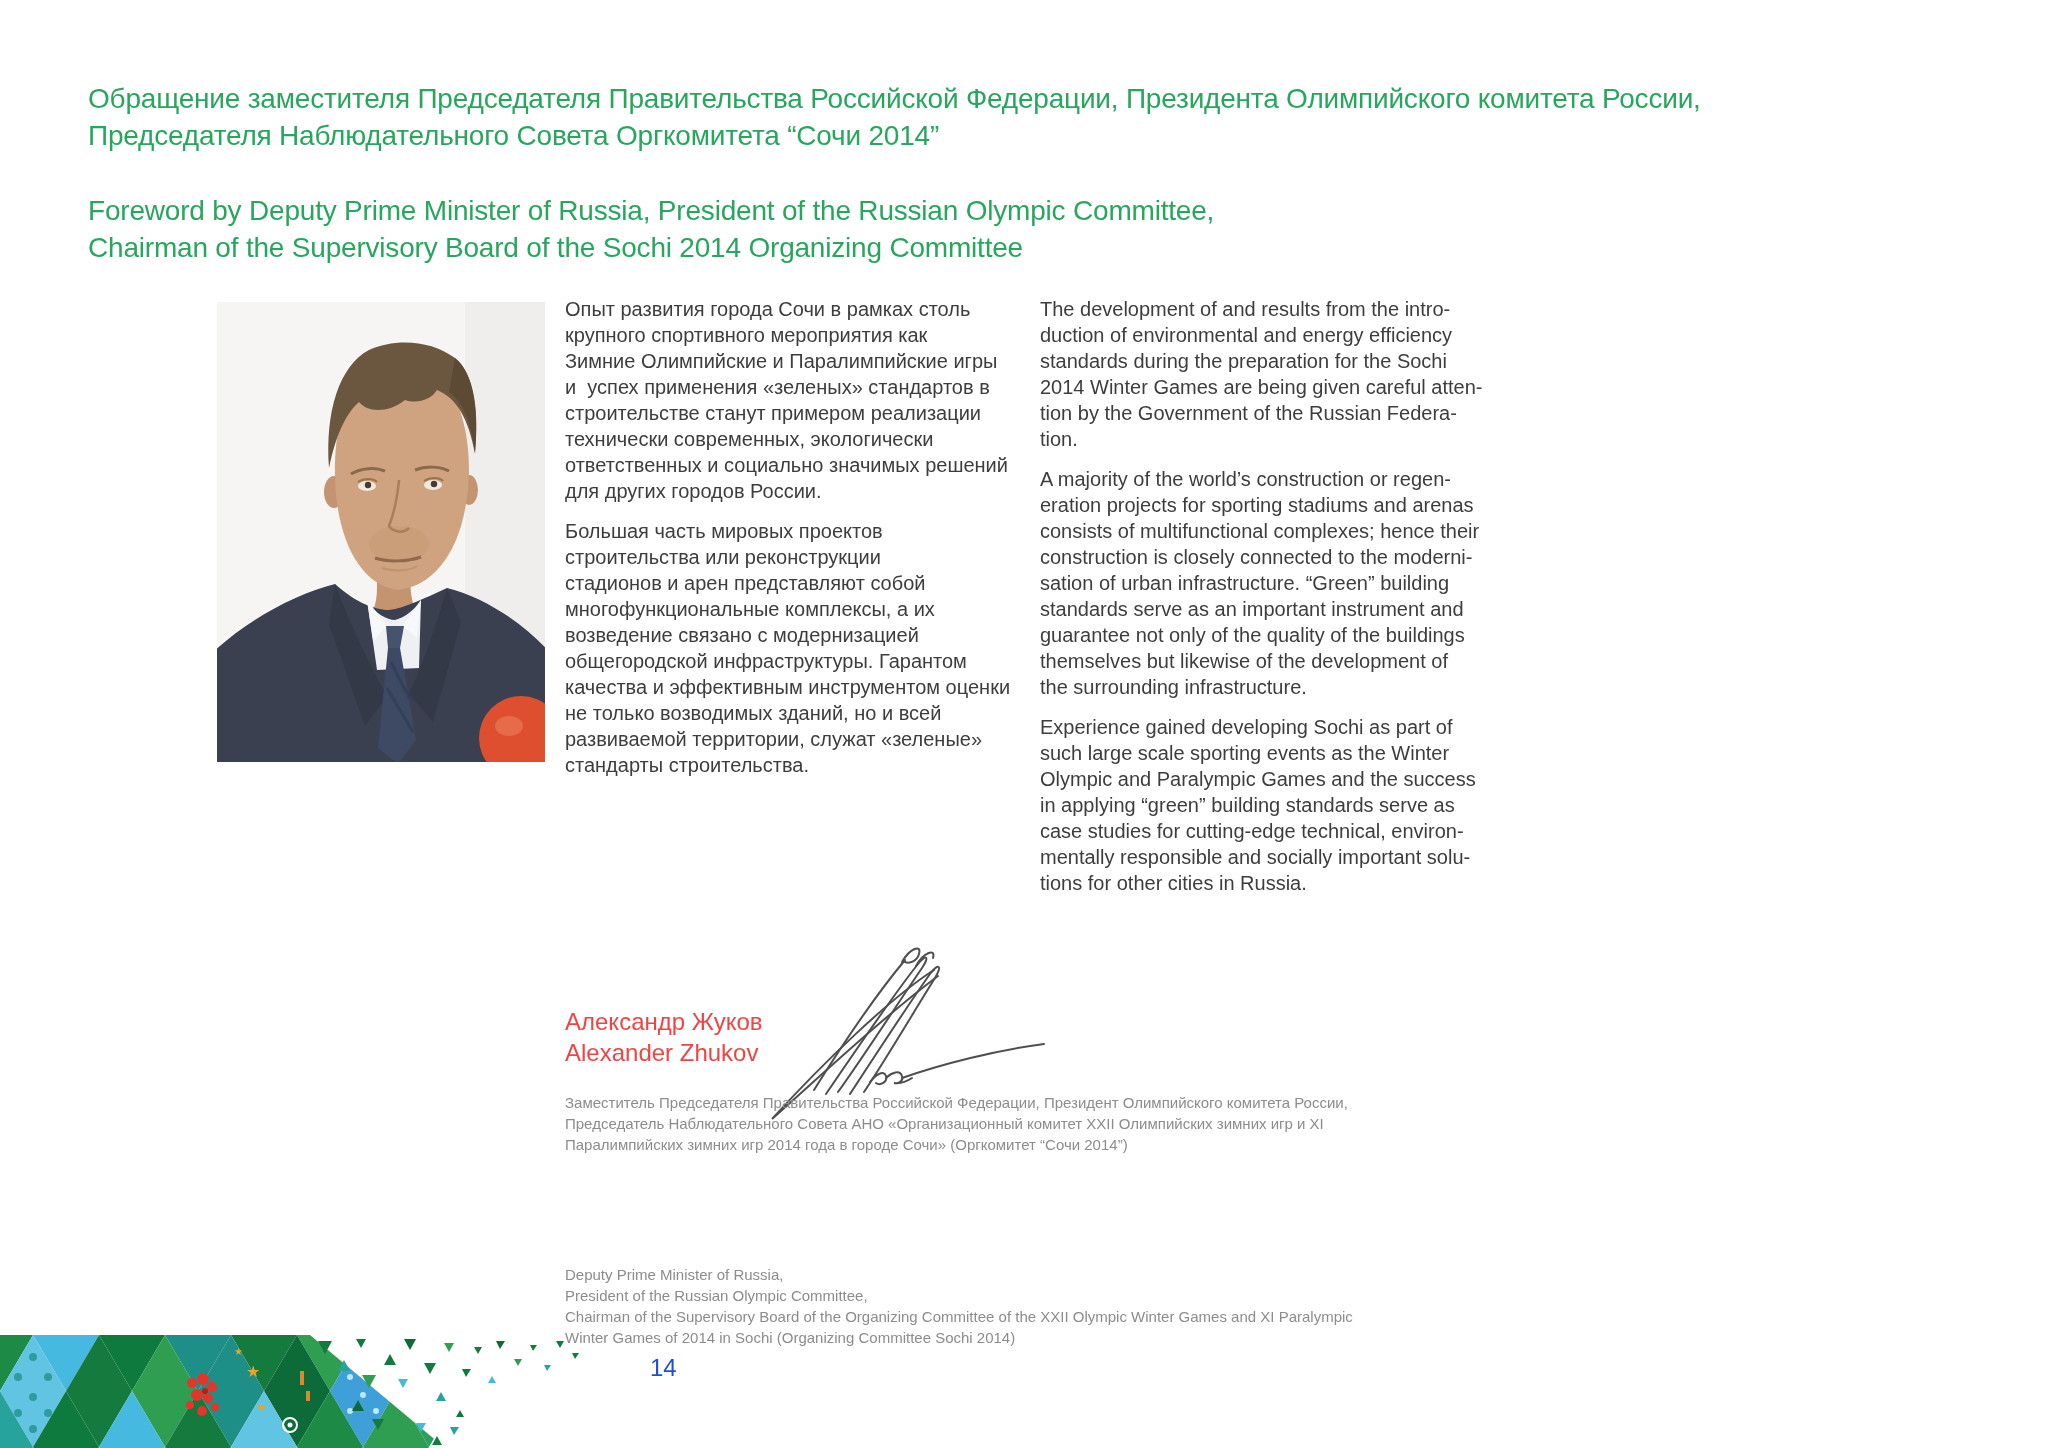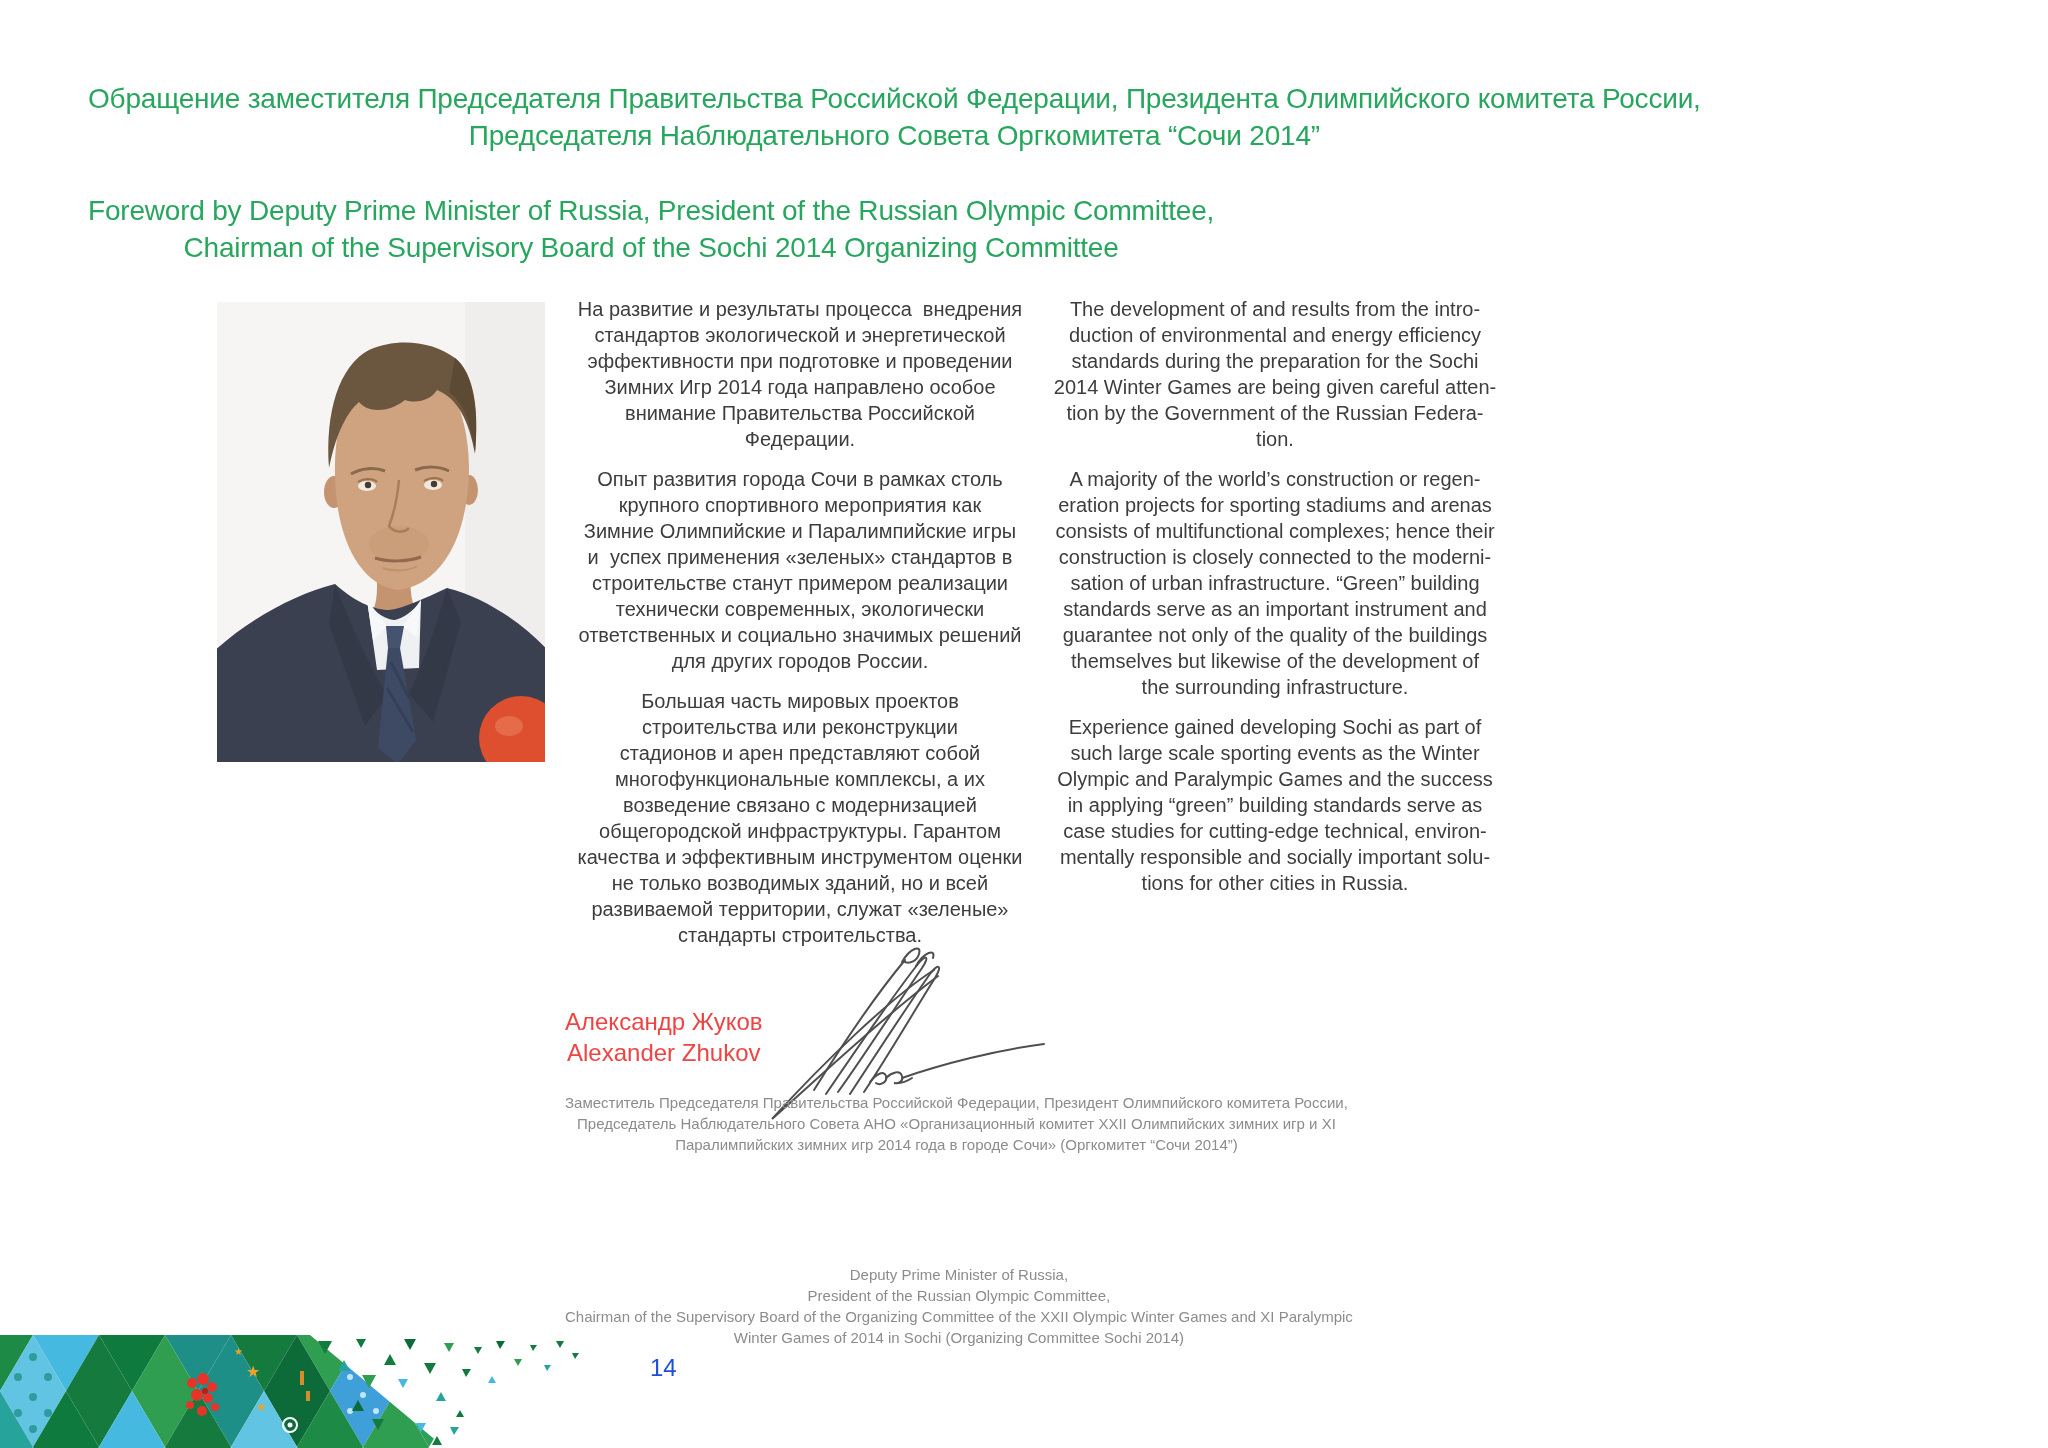--- a/index.html
+++ b/index.html
@@ -2,21 +2,20 @@
 <html><head>
 <meta charset="utf-8">
 <style>
   html,body{margin:0;padding:0;background:#ffffff;}
   .page{
     position:relative;
     width:2048px;height:1448px;
     background:#ffffff;
     font-family:"Liberation Sans","DejaVu Sans",sans-serif;
     overflow:hidden;
-    text-align:center;
   }
   .pre{white-space:pre;}
   .title{
     position:absolute;left:88px;
     font-size:28px;line-height:37px;letter-spacing:-0.2px;
     color:#27a65e;font-weight:400;
   }
   #title-ru{top:80px;}
   #title-en{top:192px;}
   .photo{
@@ -102,26 +101,20 @@
 
       <path d="M158,256 C170,260 190,260 204,255" stroke="#916a4e" stroke-width="3" fill="none"></path>
       <path d="M165,266 C178,270 192,269 200,264" stroke="#b98a68" stroke-width="2" fill="none" opacity="0.7"></path>
 
       <circle cx="304" cy="436" r="42" fill="#dd4f2e"></circle>
       <ellipse cx="292" cy="424" rx="14" ry="10" fill="#e8724f" opacity="0.8"></ellipse>
     </svg>
   </div>
 
   <div id="col-ru" class="col">
-    <p>На развитие и результаты процесса  внедрения
-стандартов экологической и энергетической
-эффективности при подготовке и проведении
-Зимних Игр 2014 года направлено особое
-внимание Правительства Российской
-Федерации.</p>
     <p>Опыт развития города Сочи в рамках столь
 крупного спортивного мероприятия как
 Зимние Олимпийские и Паралимпийские игры
 и  успех применения «зеленых» стандартов в
 строительстве станут примером реализации
 технически современных, экологически
 ответственных и социально значимых решений
 для других городов России.</p>
     <p>Большая часть мировых проектов
 строительства или реконструкции

